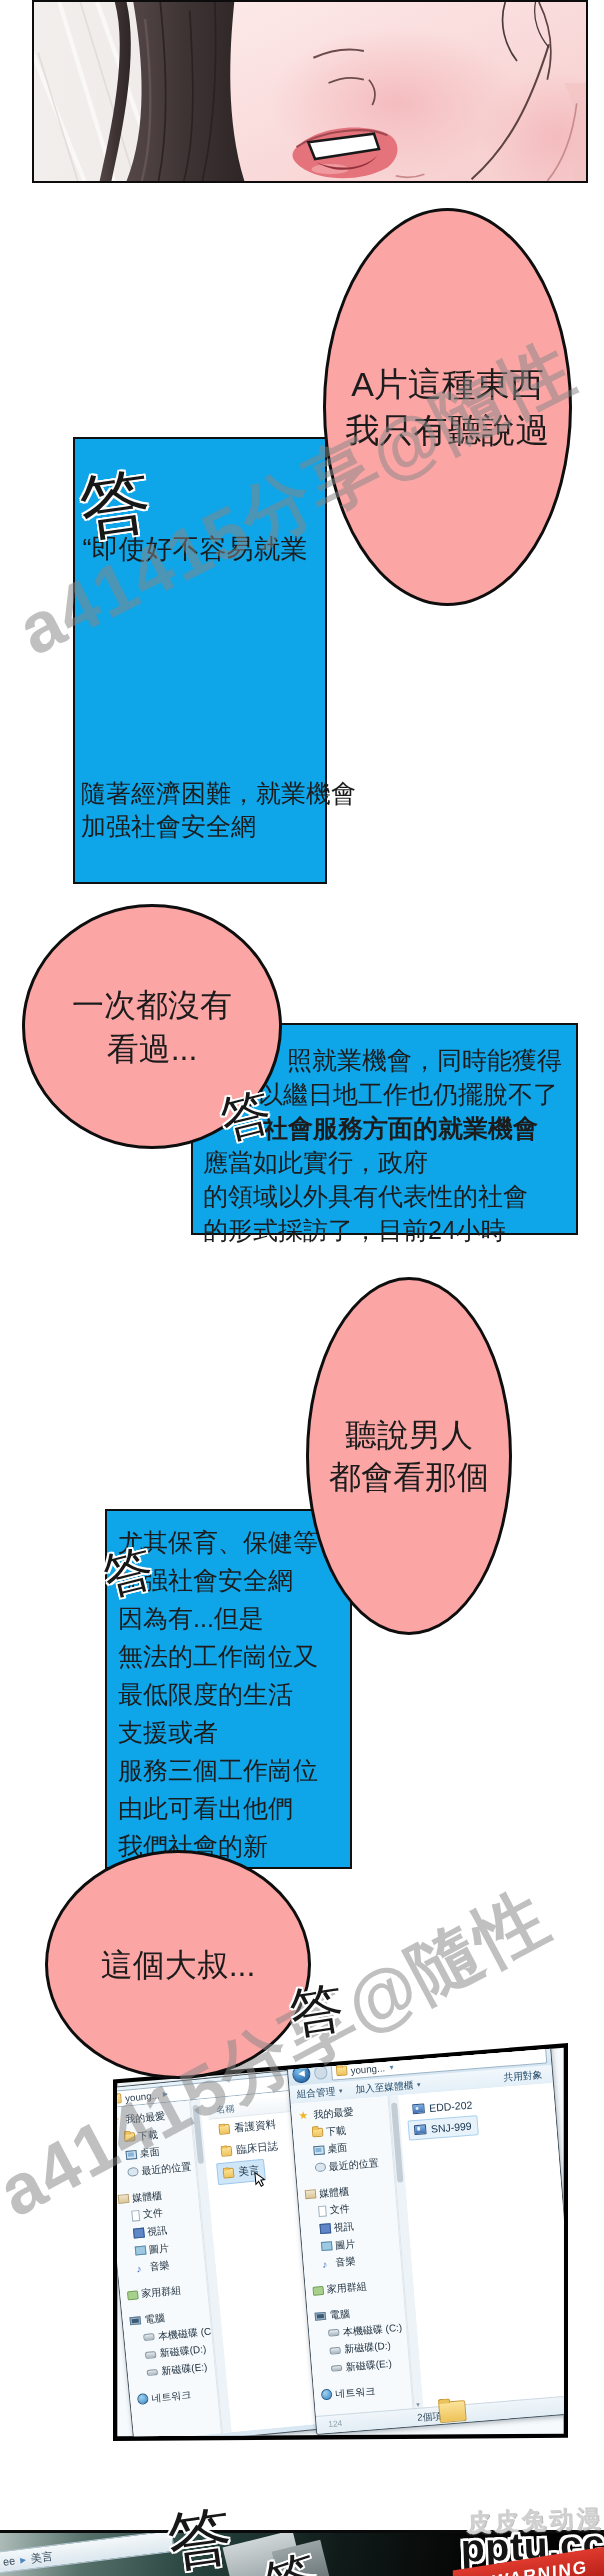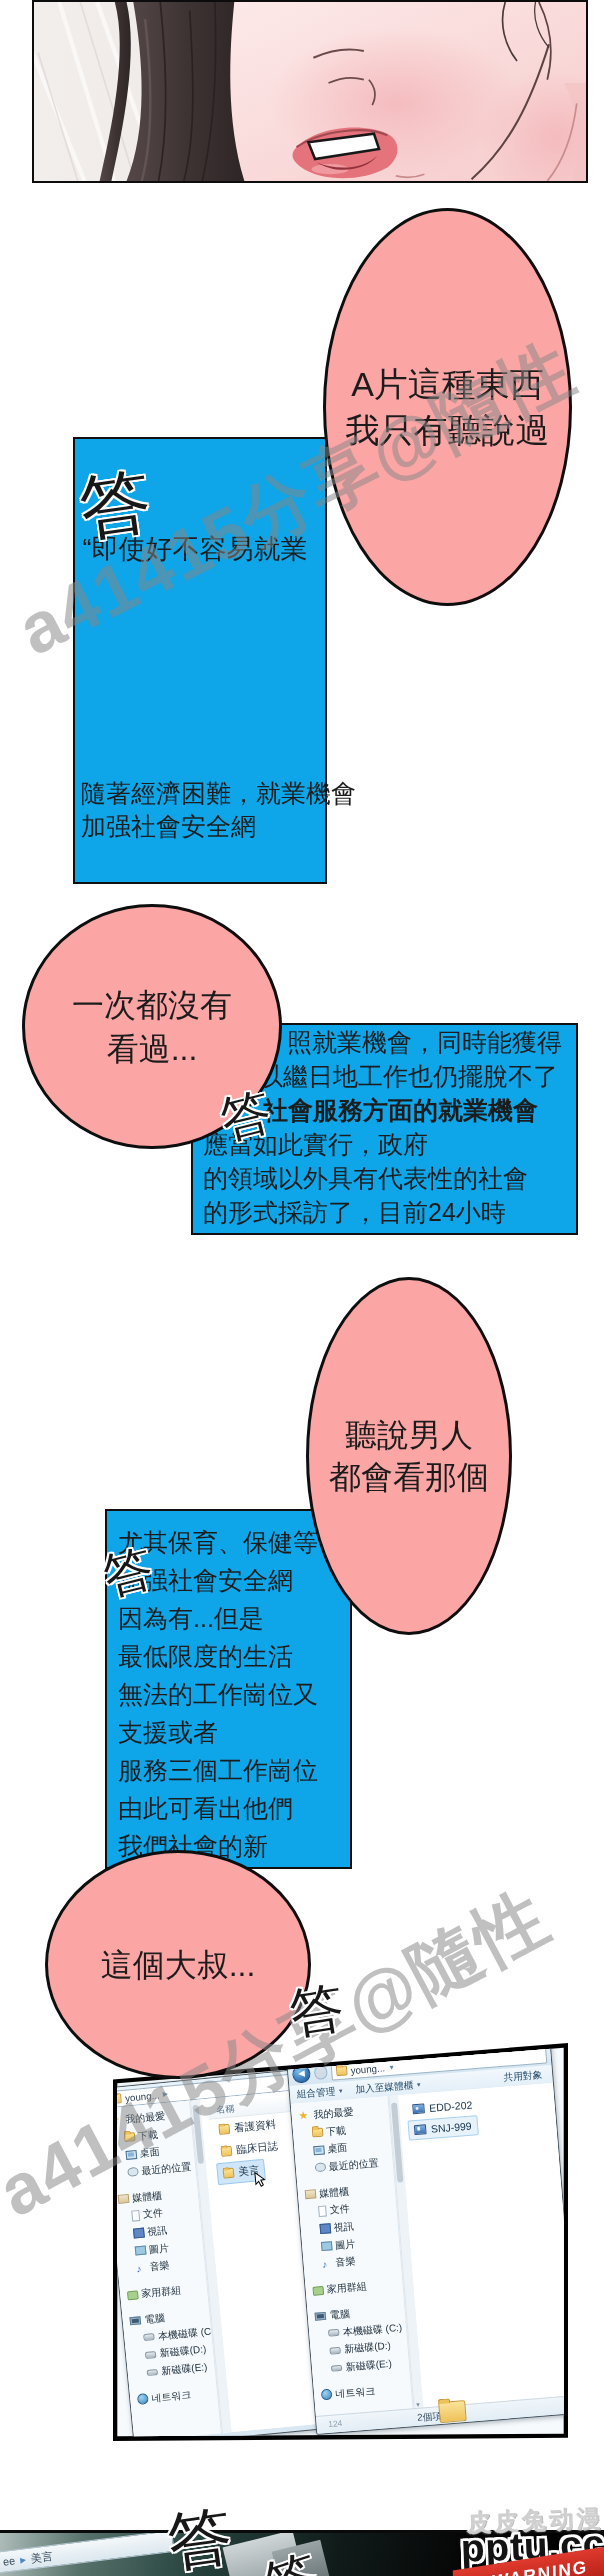--- a/index.html
+++ b/index.html
@@ -23,21 +23,21 @@
   #bubble3 .bline{font-size:32px;line-height:42px;}
   #bubble4{left:45px;top:1850px;width:266px;height:229px;}
   #bubble4 .bline{font-size:32px;line-height:42px;}
 
   
   .abox{position:absolute;background:#0ea5e9;border:2.5px solid #101010;box-sizing:border-box;z-index:25;}
   #box1{left:73px;top:437px;width:254px;height:447px;}
   #box1 .quote{position:absolute;left:7.6px;top:92px;font-size:27px;white-space:nowrap;}
   #box1 .bullets{position:absolute;left:5.9px;top:200px;font-size:24px;line-height:38px;white-space:nowrap;}
   #box1 .paras{position:absolute;left:5.9px;top:338px;font-size:25px;line-height:33px;white-space:nowrap;}
-  #box2{left:191px;top:1023px;width:387px;height:212px;padding:0 0 0 10px;}
+  #box2{left:191px;top:1023px;width:387px;height:212px;padding:18px 0 0 10px;}
   #box2 .bline{font-size:25px;line-height:34px;white-space:nowrap;}
   #box2 .bline:nth-child(1){margin-left:84px;}
   #box2 .bline:nth-child(2){margin-left:55px;}
   #box2 .bline:nth-child(3){margin-left:60px;font-weight:bold;}
   #box3{left:105px;top:1509px;width:247px;height:360px;padding:11.8px 0 0 11px;}
   #box3 .bline{font-size:25px;line-height:38px;white-space:nowrap;}
 
   
   .hand{position:absolute;z-index:45;color:#171717;font-family:"DejaVu Sans",sans-serif;
     text-shadow:1.7px 0 0 #fff,-1.7px 0 0 #fff,0 1.7px 0 #fff,0 -1.7px 0 #fff,
@@ -254,22 +254,22 @@
       <div class="bline">以繼日地工作也仍擺脫不了</div>
       <div class="bline">社會服務方面的就業機會</div>
       <div class="bline">應當如此實行，政府</div>
       <div class="bline">的領域以外具有代表性的社會</div>
       <div class="bline">的形式採訪了，目前24小時</div>
     </div>
   <div class="abox" id="box3">
       <div class="bline">尤其保育、保健等</div>
       <div class="bline">加强社會安全網</div>
       <div class="bline">因為有...但是</div>
+      <div class="bline">無法的工作崗位又</div>
       <div class="bline">最低限度的生活</div>
-      <div class="bline">無法的工作崗位又</div>
       <div class="bline">支援或者</div>
       <div class="bline">服務三個工作崗位</div>
       <div class="bline">由此可看出他們</div>
       <div class="bline">我們社會的新</div>
     </div>
 
   <div class="hand" id="hand1">答</div>
   <div class="hand" id="hand2">答</div>
   <div class="hand" id="hand3">答</div>
   <div class="hand" id="hand4">答</div>

